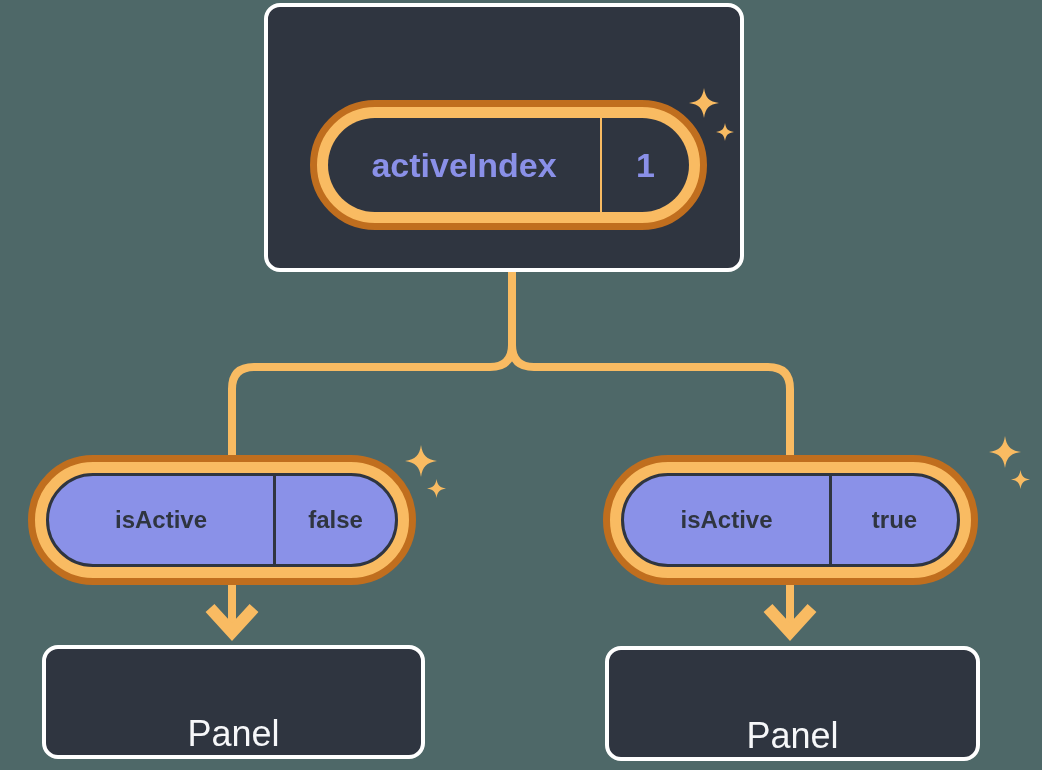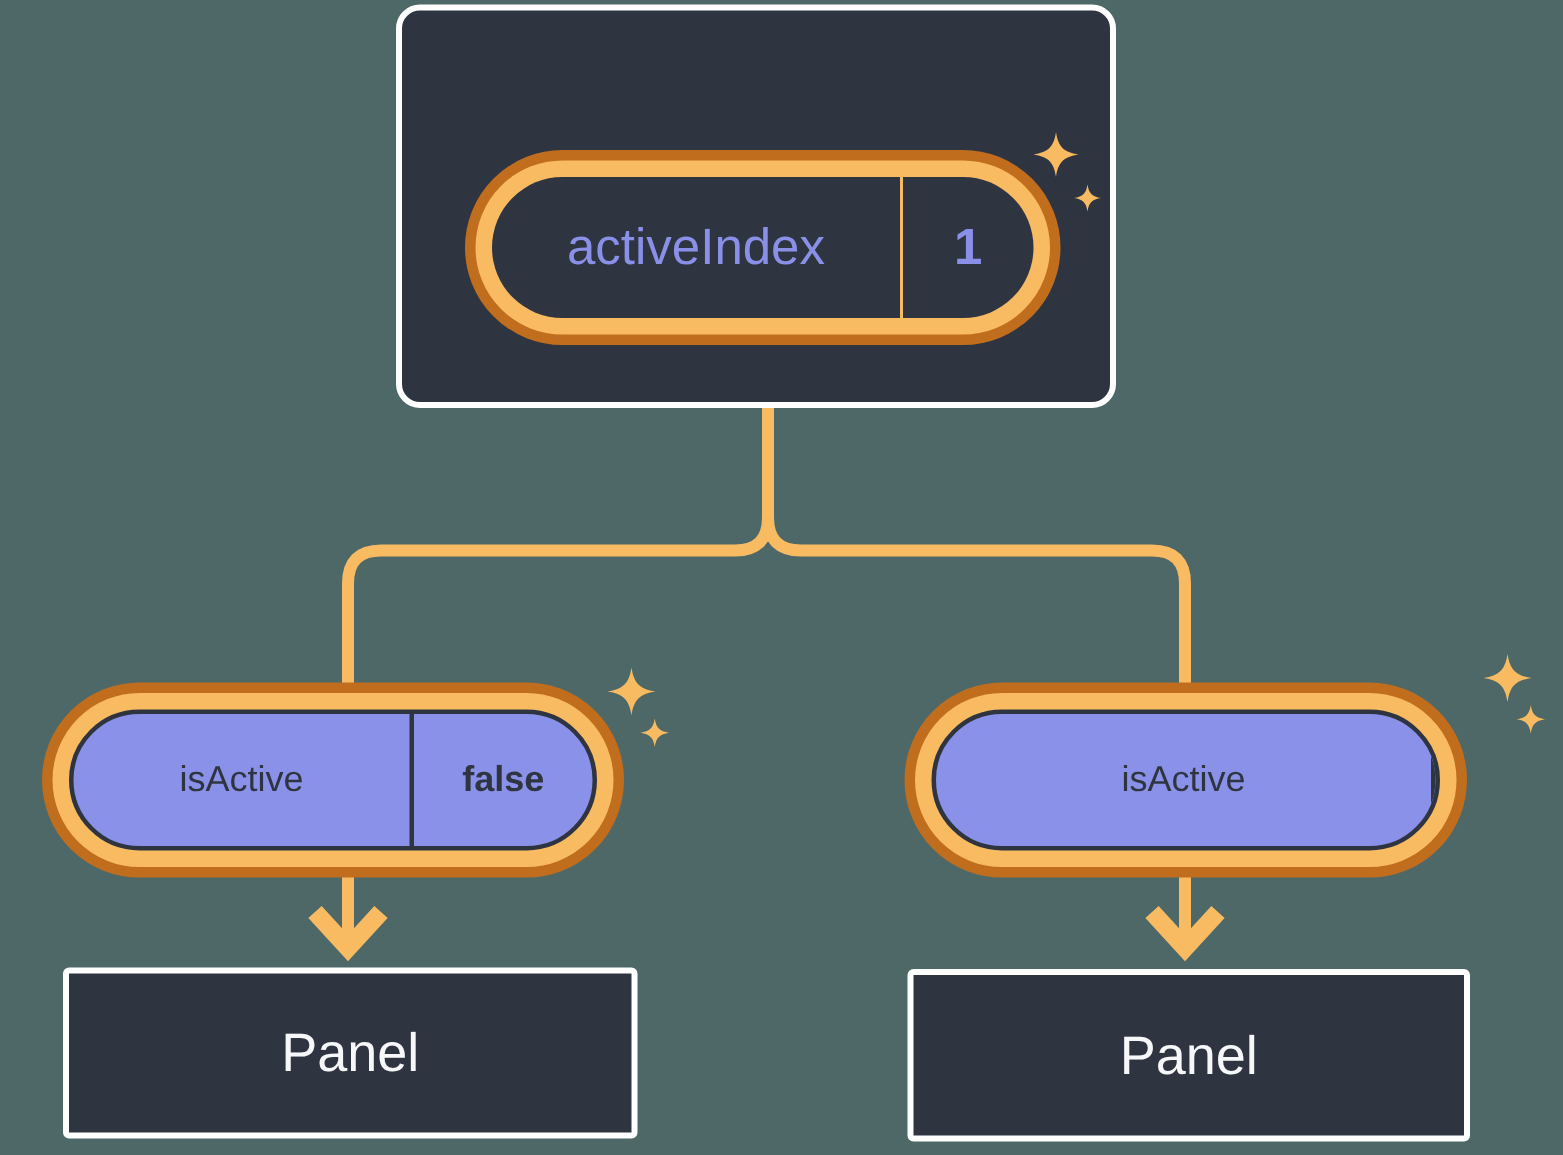--- a/index.html
+++ b/index.html
@@ -15,38 +15,38 @@
   .connectors{position:absolute;left:0;top:0;width:1042px;height:770px;z-index:1;}
   .cline{fill:none;stroke:var(--connector);stroke-width:8;}
   .chev{fill:none;stroke:var(--connector);stroke-width:12;stroke-linejoin:miter;}
 
   .card{position:absolute;background:var(--card-fill);border:4px solid var(--card-border);
         box-sizing:border-box;z-index:2;}
   .accordion-card{left:264px;top:3px;width:480px;height:269px;border-radius:16px;}
   .card-title{position:absolute;left:0;top:26px;width:100%;text-align:center;
         font-size:36px;font-weight:500;color:var(--title-text);line-height:48px;}
 
-  .panel-card{border-radius:4px;display:flex;align-items:center;justify-content:center;}
+  .panel-card{border-radius:16px;display:flex;align-items:flex-end;justify-content:center;}
   .panel-left{left:42px;top:645px;width:383px;height:114px;}
   .panel-right{left:605px;top:646px;width:375px;height:115px;}
   .panel-title{font-size:36px;font-weight:500;color:var(--title-text);}
 
   .pill{position:absolute;box-sizing:border-box;border-radius:999px;
         border:7px solid var(--pill-ring-outer);background:var(--pill-ring-inner);
         padding:11px;z-index:3;}
   .state-pill{left:42px;top:93px;width:397px;height:130px;}
   .prop-pill-left{left:28px;top:455px;width:388px;height:130px;}
   .prop-pill-right{left:603px;top:455px;width:375px;height:130px;}
 
   .pill-core{height:100%;border-radius:999px;display:flex;align-items:stretch;
         overflow:hidden;box-sizing:border-box;}
   .pill-core.dark{background:var(--card-fill);}
   .pill-core.purple{background:var(--pill-fill-purple);border:3px solid var(--card-fill);}
 
-  .cell{display:flex;align-items:center;justify-content:center;white-space:nowrap;}
+  .cell{display:flex;align-items:center;justify-content:center;white-space:nowrap;font-weight:bold;}
   .cell.label{flex:1;}
   .state-pill .cell{font-size:34px;color:var(--state-text);}
   .state-pill .cell.value{width:87px;font-weight:700;}
   .prop-pill-left .cell.value{width:119px;border-radius:21px;}
   .prop-pill-right .cell.value{width:125px;}
   .pill-core.purple .cell{font-size:24px;color:var(--prop-text);}
   .pill-core.purple .cell.value{font-weight:700;}
 
   .vdiv{width:2px;}
   .vdiv.orange{background:var(--pill-ring-inner);}
@@ -102,20 +102,21 @@
     <path d="M50 0 C55 33 67 45 100 50 C67 55 55 67 50 100 C45 67 33 55 0 50 C33 45 45 33 50 0 Z"></path>
   </svg>
   <svg class="sparkle sp-left-small" viewBox="0 0 100 100">
     <path d="M50 0 C55 33 67 45 100 50 C67 55 55 67 50 100 C45 67 33 55 0 50 C33 45 45 33 50 0 Z"></path>
   </svg>
 
   <div class="pill prop-pill-right">
     <div class="pill-core purple">
       <div class="cell label">isActive</div>
       <div class="vdiv dark"></div>
+      <div class="cell value">true</div>
     </div>
   </div>
 
   <svg class="sparkle sp-right-big" viewBox="0 0 100 100">
     <path d="M50 0 C55 33 67 45 100 50 C67 55 55 67 50 100 C45 67 33 55 0 50 C33 45 45 33 50 0 Z"></path>
   </svg>
   <svg class="sparkle sp-right-small" viewBox="0 0 100 100">
     <path d="M50 0 C55 33 67 45 100 50 C67 55 55 67 50 100 C45 67 33 55 0 50 C33 45 45 33 50 0 Z"></path>
   </svg>
 

